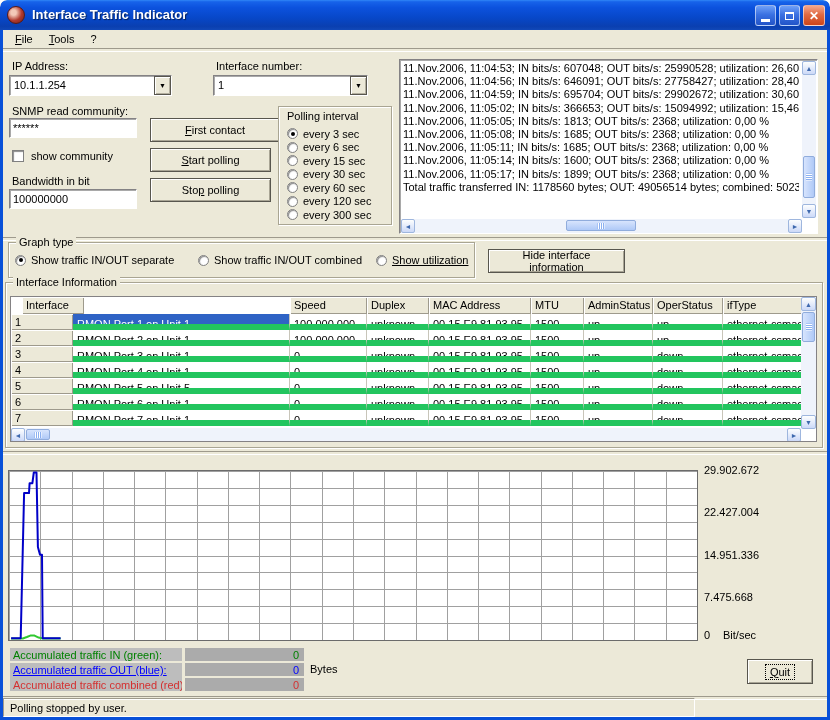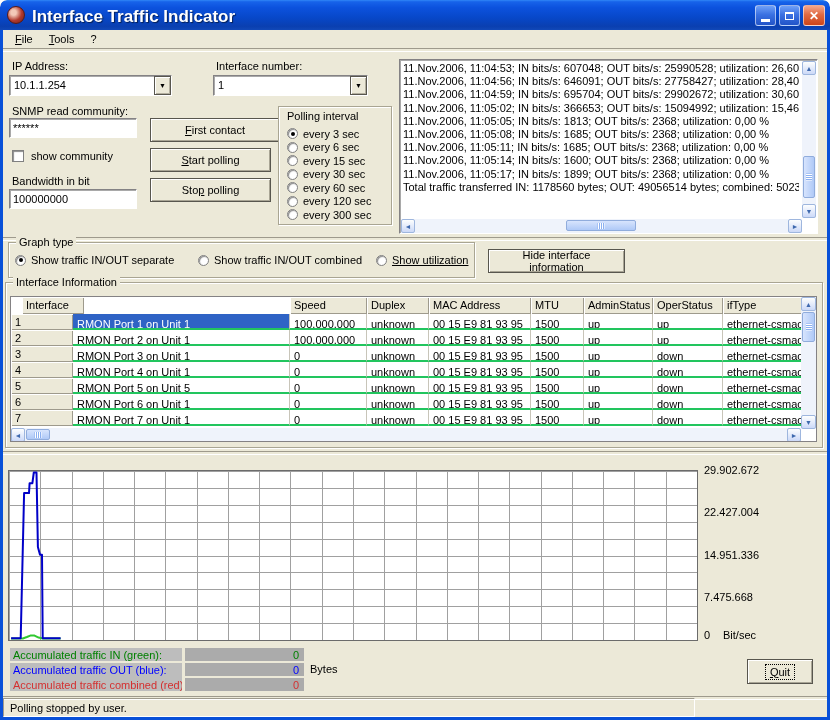--- a/index.html
+++ b/index.html
@@ -6,21 +6,21 @@
   #stage{position:relative;width:830px;height:720px;font-family:"Liberation Sans",sans-serif;font-size:11px;color:#000;
          background:#ECE9D8;overflow:hidden;border-radius:7px 7px 0 0;}
   .abs{position:absolute;}
   
   .titlebar{left:0;top:0;width:830px;height:30px;
     background:linear-gradient(180deg,#3087F7 0%,#1763EA 6%,#0C52DE 25%,#0747C8 60%,#0A3FB0 88%,#1148B8 100%);
     border-radius:7px 7px 0 0;}
   .app-icon{left:7px;top:6px;width:18px;height:18px;border-radius:50%;
     background:radial-gradient(circle at 35% 35%,#F3C9B8 0 18%,#B03A2E 55%,#6E1F18 100%);
     border:1px solid #5a1a14;box-sizing:border-box;}
-  .title-text{left:32px;top:7px;font-size:17px;font-weight:bold;color:#fff;text-shadow:1px 1px 1px rgba(0,0,0,.55);}
+  .title-text{left:32px;top:7px;font-size:13px;font-weight:bold;color:#fff;text-shadow:1px 1px 1px rgba(0,0,0,.55);}
   .winbtn{top:5px;width:21px;height:21px;border-radius:3px;border:1px solid rgba(255,255,255,.55);box-sizing:border-box;
     display:flex;align-items:center;justify-content:center;color:#fff;}
   .winbtn.min,.winbtn.max{background:linear-gradient(180deg,#6FA0F8 0%,#3B71E2 45%,#2154C8 100%);}
   .winbtn.close{background:linear-gradient(180deg,#F5A68B 0%,#E06A43 45%,#CE4418 100%);font-weight:bold;font-size:12px;}
   .glyph-min{width:9px;height:3px;background:#fff;margin-top:9px;}
   .glyph-max{width:9px;height:8px;border:1px solid #fff;border-top:2px solid #fff;box-sizing:border-box;}
   
   .wborder{background:#0850D8;}
   
   .menubar{left:3px;top:30px;width:824px;height:18px;display:flex;align-items:center;padding-left:4px;box-sizing:border-box;}
@@ -55,21 +55,21 @@
     color:#3F69AE;font-size:7px;display:flex;align-items:center;justify-content:center;box-sizing:border-box;}
   .sb-thumb-v{position:absolute;left:1px;width:12px;background:linear-gradient(90deg,#D7E4FD,#AFC9F7);border:1px solid #90ACDC;border-radius:2px;box-sizing:border-box;}
   .sb-thumb-h{position:absolute;top:1px;height:11px;background:linear-gradient(180deg,#D7E4FD,#AFC9F7);border:1px solid #90ACDC;border-radius:2px;box-sizing:border-box;}
   .grip{position:absolute;left:50%;top:50%;transform:translate(-50%,-50%);}
   .sb-thumb-v .grip{width:6px;height:7px;background:repeating-linear-gradient(180deg,#8CB0F0 0 1px,#fff 1px 2px);}
   .sb-thumb-h .grip{width:7px;height:6px;background:repeating-linear-gradient(90deg,#8CB0F0 0 1px,#fff 1px 2px);}
   
   .tbl-wrap{background:#fff;border:1px solid #848284;box-sizing:border-box;overflow:hidden;}
   .hcell{position:absolute;background:#ECE9D8;box-shadow:inset 1px 1px 0 #fff,inset -1px -1px 0 #9E9A8C;
     padding:2px 4px;box-sizing:border-box;white-space:nowrap;overflow:hidden;}
-  .cell{position:absolute;background:#fff;border-right:1px solid #C8C5B9;border-bottom:2px solid #22c55e;
+  .cell{position:absolute;background:#fff;border-right:1px solid #C8C5B9;border-bottom:6px solid #22c55e;
     padding:4px 4px;box-sizing:border-box;white-space:nowrap;overflow:hidden;}
   .cell.sel{background:#2F63C5;color:#fff;}
   
   .plot{background:#fff;border:1px solid #6B6B6B;box-sizing:border-box;}
   
   .acc-label{background:#BDBDBD;padding:1px 3px;box-sizing:border-box;white-space:nowrap;overflow:hidden;}
   .acc-value{background:#ABABAB;padding:1px 5px;box-sizing:border-box;text-align:right;}
   
   .statusbar{border:1px solid #9E9A8C;border-right-color:#fff;border-bottom-color:#fff;box-sizing:border-box;
     display:flex;align-items:center;padding-left:6px;}
@@ -389,21 +389,21 @@
   <div class="abs lbl" style="left:704px;top:464px;">29.902.672</div>
   <div class="abs lbl" style="left:704px;top:506px;">22.427.004</div>
   <div class="abs lbl" style="left:704px;top:549px;">14.951.336</div>
   <div class="abs lbl" style="left:704px;top:591px;">7.475.668</div>
   <div class="abs lbl" style="left:704px;top:629px;">0</div>
   <div class="abs lbl" style="left:723px;top:629px;">Bit/sec</div>
 
   <div class="abs" id="accum" style="left:0;top:0;">
       <div class="abs acc-label" style="left: 10px; top: 648px; width: 172px; height: 13px; color: rgb(0, 128, 0);">Accumulated traffic IN (green):</div>
       <div class="abs acc-value" style="left: 185px; top: 648px; width: 119px; height: 13px; color: rgb(0, 128, 0);">0</div>
-      <div class="abs acc-label" style="left: 10px; top: 663px; width: 172px; height: 18px; color: rgb(0, 0, 255);">Accumulated traffic OUT (blue):</div>
+      <div class="abs acc-label" style="left: 10px; top: 663px; width: 172px; height: 18px; color: rgb(0, 0, 255); text-decoration: underline;">Accumulated traffic OUT (blue):</div>
       <div class="abs acc-value" style="left: 185px; top: 663px; width: 119px; height: 13px; color: rgb(0, 0, 255);">0</div>
       <div class="abs lbl" style="left: 310px; top: 663px;">Bytes</div>
       <div class="abs acc-label" style="left: 10px; top: 678px; width: 172px; height: 13px; color: rgb(212, 48, 48);">Accumulated traffic combined (red):</div>
       <div class="abs acc-value" style="left: 185px; top: 678px; width: 119px; height: 13px; color: rgb(212, 48, 48);">0</div>
     </div>
 
   <button class="abs btn3d focused" style="left:747px;top:659px;width:66px;height:25px;">
       <span class="inner"><u>Q</u>uit</span>
     </button>
 

